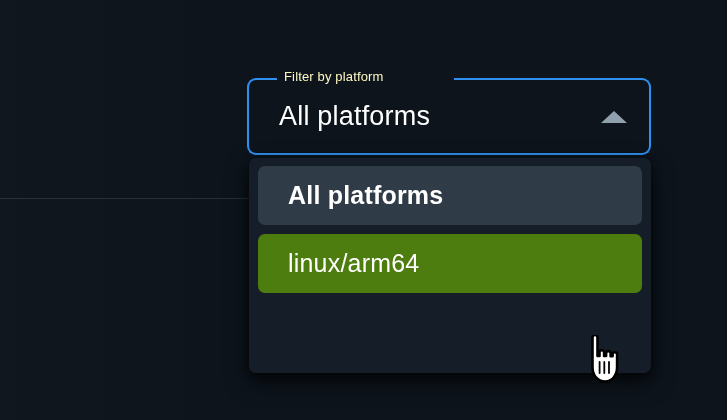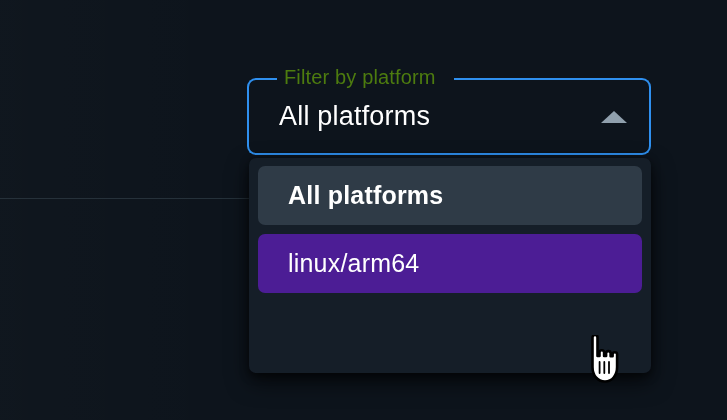--- a/index.html
+++ b/index.html
@@ -84,24 +84,24 @@
   }
   .ol-c-tl { left: 0; top: 0; border-right: none; border-bottom: none; border-top-left-radius: 9px; }
   .ol-c-tr { right: 0; top: 0; border-left: none; border-bottom: none; border-top-right-radius: 9px; }
   .ol-c-bl { left: 0; bottom: 0; border-right: none; border-top: none; border-bottom-left-radius: 9px; }
   .ol-c-br { right: 0; bottom: 0; border-left: none; border-top: none; border-bottom-right-radius: 9px; }
 
   .select-label {
     position: absolute;
     left: 33px;
     top: -11px;
-    font-size: 20px;
+    font-size: 13px;
     line-height: 20px;
     letter-spacing: .15px;
-    color: #4d7c0f;
+    color: #fef9c3;
     background: transparent;
     padding: 0 4px;
     white-space: nowrap;
   }
   .select-value {
     position: absolute;
     left: 32px;
     top: 0;
     height: 77px;
     display: flex;
@@ -151,21 +151,21 @@
     font-size: 25px;
     color: #ffffff;
     letter-spacing: .2px;
     white-space: nowrap;
   }
   .menu-item.selected {
     background: #2f3b47;
     font-weight: bold;
   }
   .menu-item.hovered {
-    background: #4c1d95;
+    background: #4d7c0f;
   }
   .menu-item.gap {
     margin-top: 9px;
   }
 
   
   .cursor {
     position: absolute;
     left: 584px;
     top: 335px;

